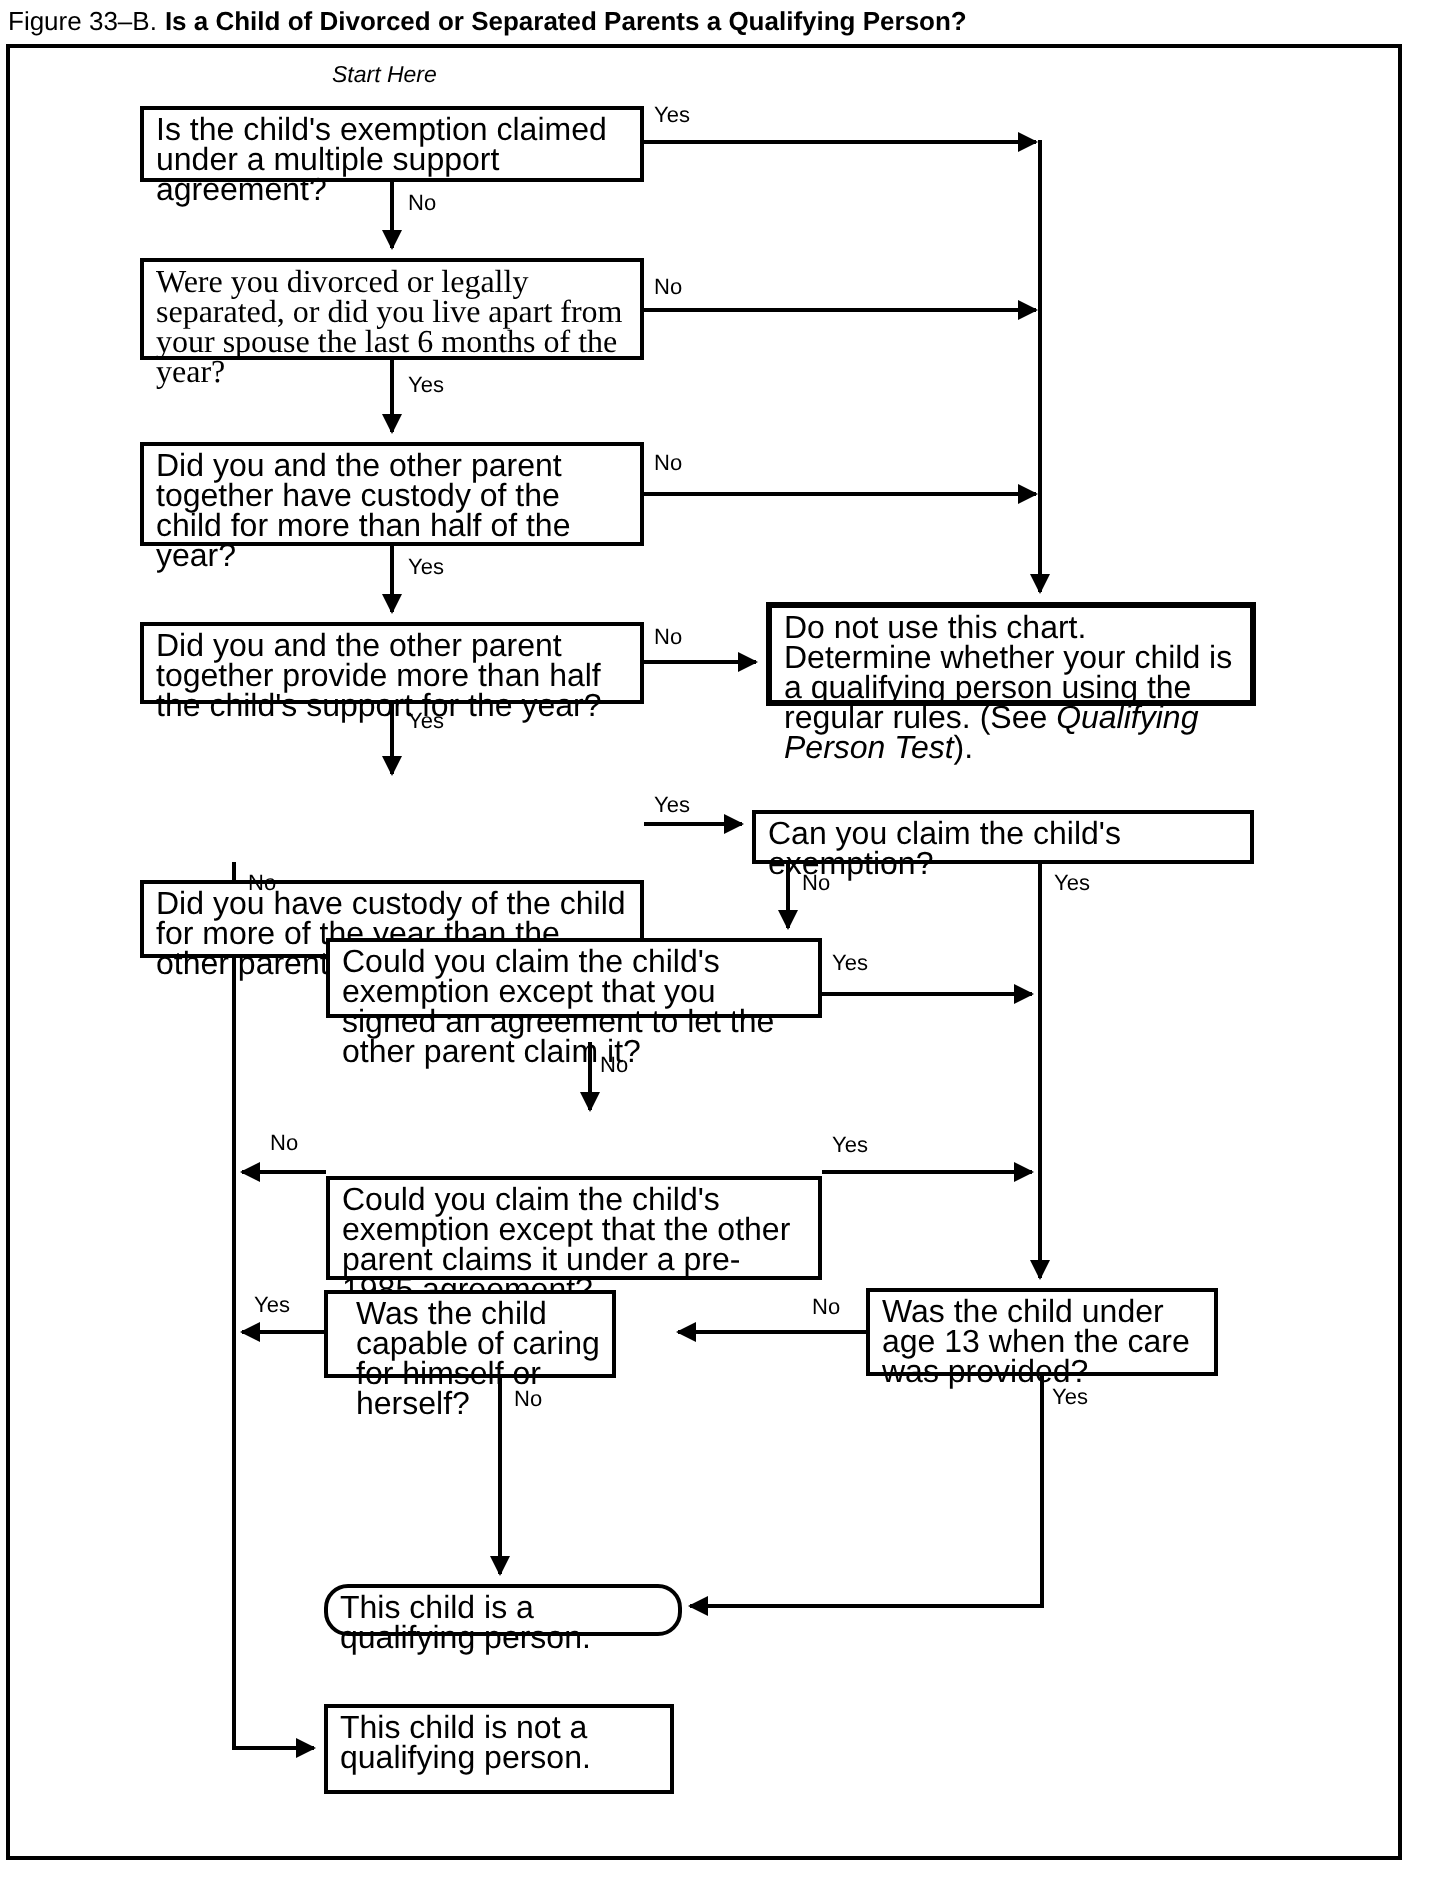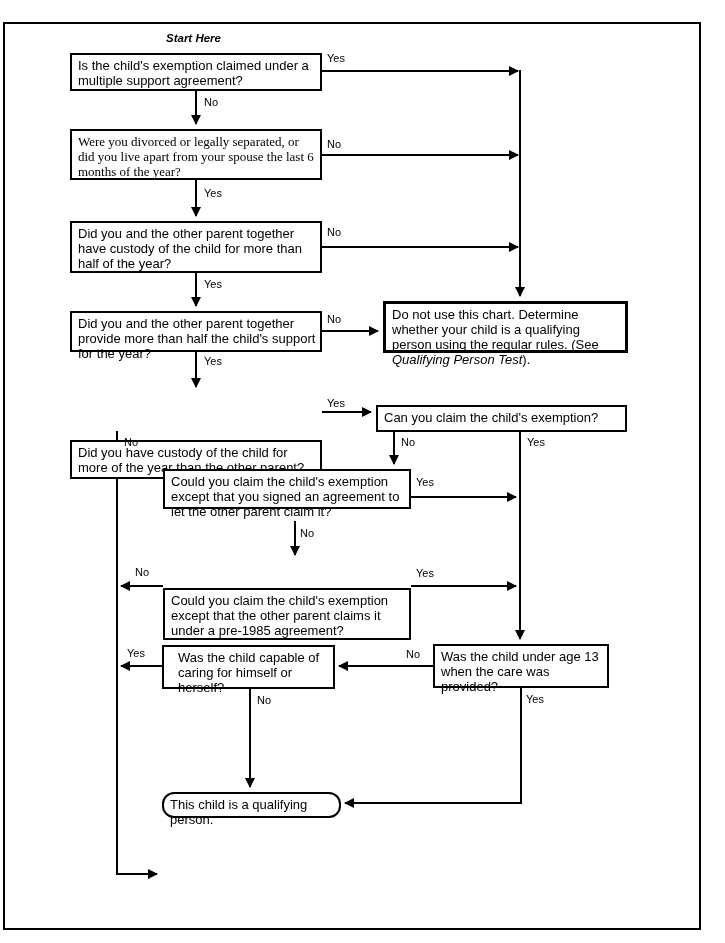--- a/index.html
+++ b/index.html
@@ -8,32 +8,35 @@
     font-family:"Liberation Sans","DejaVu Sans",sans-serif;color:#000;
     overflow:hidden;
   }
   .fig-title{position:absolute;left:4px;top:3px;font-size:13px;white-space:nowrap;}
   .fig-title .prefix{font-weight:normal;margin-right:4px;}
   .fig-title .main{font-weight:bold;}
   .frame{position:absolute;left:3px;top:22px;width:694px;height:904px;border:2px solid #000;}
   svg.lines{position:absolute;left:0;top:0;width:725px;height:943px;}
   .node{
     position:absolute;background:#ffffff;border:2px solid #000;
-    font-size:13px;line-height:15px;padding:3px 4px 0 6px;box-sizing:border-box;
+    font-size:16px;line-height:15px;padding:3px 4px 0 6px;box-sizing:border-box;
   }
   .node.thick{border-width:3px;}
-  .start{position:absolute;left:166px;top:32px;font-size:11.5px;font-style:italic;font-weight:bold;}
+  .start{position:absolute;left:166px;top:32px;font-size:11.5px;font-style:italic;font-weight:normal;}
   .el{position:absolute;font-size:11px;white-space:nowrap;}
   .it{font-style:italic;}
 </style>
 </head>
 <body>
 
 <div class="page">
 
+  <div class="fig-title">
+    <span class="prefix">Figure 33–B.</span><span class="main">Is a Child of Divorced or Separated Parents a Qualifying Person?</span>
+  </div>
 
   <div class="frame"></div>
 
   <svg class="lines" viewBox="0 0 725 943">
     <defs>
       <marker id="ah" viewBox="0 0 10 10" refX="9" refY="5" markerWidth="6" markerHeight="5" orient="auto">
         <path d="M0,0 L10,5 L0,10 z" fill="#000"></path>
       </marker>
     </defs>
     <g stroke="#000000" stroke-width="2" fill="none">
@@ -92,32 +95,35 @@
   </div>
 
   <div class="node" style="left:163px;top:469px;width:248px;height:40px;">
     <span>Could you claim the child's exemption except that you signed an agreement to let the other parent claim it?</span>
   </div>
 
   <div class="node" style="left:163px;top:560px;width:248px;height:52px;margin-top:28px;">
     <span>Could you claim the child's exemption except that the other parent claims it under a pre-1985 agreement?</span>
   </div>
 
-  <div class="node" style="left:162px;top:645px;width:173px;height:44px;padding-left:14px;">
+  <div class="node" style="left:162px;top:645px;width:146px;height:44px;padding-left:14px;">
     <span>Was the child capable of caring for himself or herself?</span>
   </div>
 
   <div class="node" style="left:433px;top:644px;width:176px;height:44px;">
     <span>Was the child under age 13 when the care was provided?</span>
   </div>
 
   <div class="node" style="left:162px;top:792px;width:179px;height:26px;border-radius:12px;">
     <span>This child is a qualifying person.</span>
   </div>
 
+  <div class="node" style="left:162px;top:852px;width:175px;height:45px;">
+    <span>This child is not a qualifying person.</span>
+  </div>
 
   <div class="el" style="left:327px;top:52px;">Yes</div>
   <div class="el" style="left:204px;top:96px;">No</div>
   <div class="el" style="left:327px;top:138px;">No</div>
   <div class="el" style="left:204px;top:187px;">Yes</div>
   <div class="el" style="left:327px;top:226px;">No</div>
   <div class="el" style="left:204px;top:278px;">Yes</div>
   <div class="el" style="left:327px;top:313px;">No</div>
   <div class="el" style="left:204px;top:355px;">Yes</div>
   <div class="el" style="left:327px;top:397px;">Yes</div>

